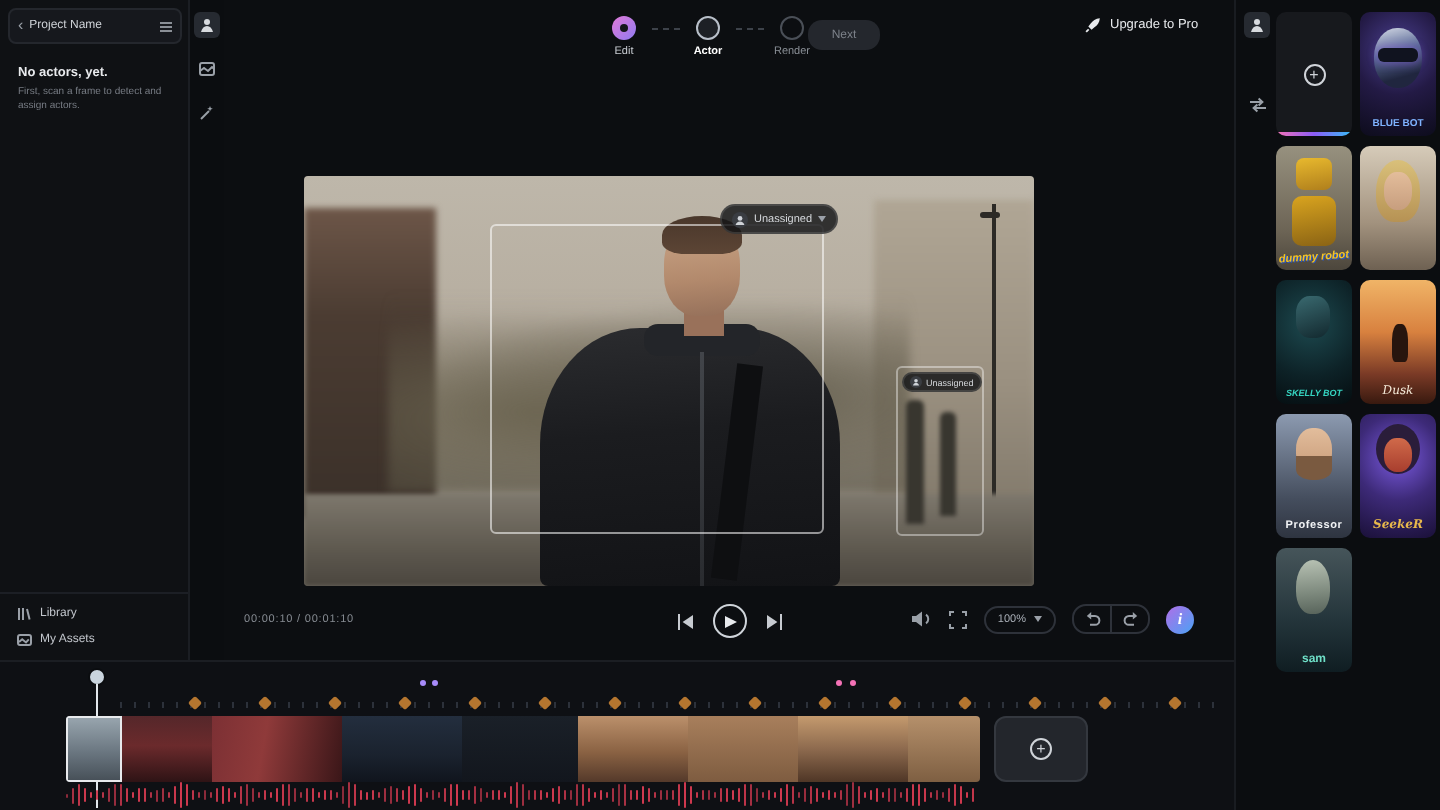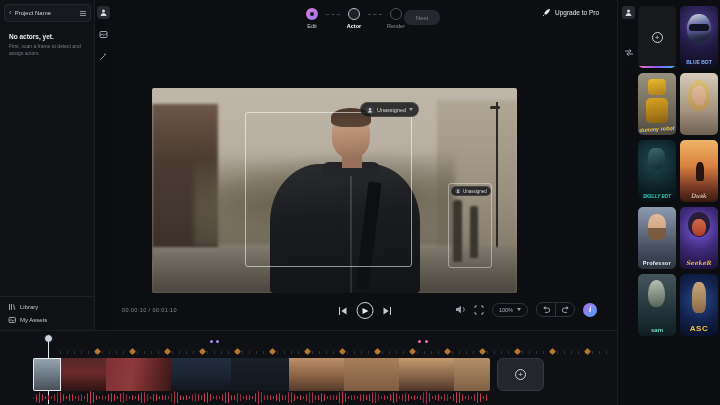--- a/index.html
+++ b/index.html
@@ -653,19 +653,16 @@
       </div>
       <div class="acard c-prof">
         <span class="nm">Professor</span>
       </div>
       <div class="acard c-seeker">
         <span class="nm">SeekeR</span>
       </div>
       <div class="acard c-sam">
         <span class="nm">sam</span>
       </div>
-      <div class="acard c-asc">
-        <span class="nm">ASC</span>
-      </div>
     </div>
   </div>
 
 </div>
 
 </body></html>

